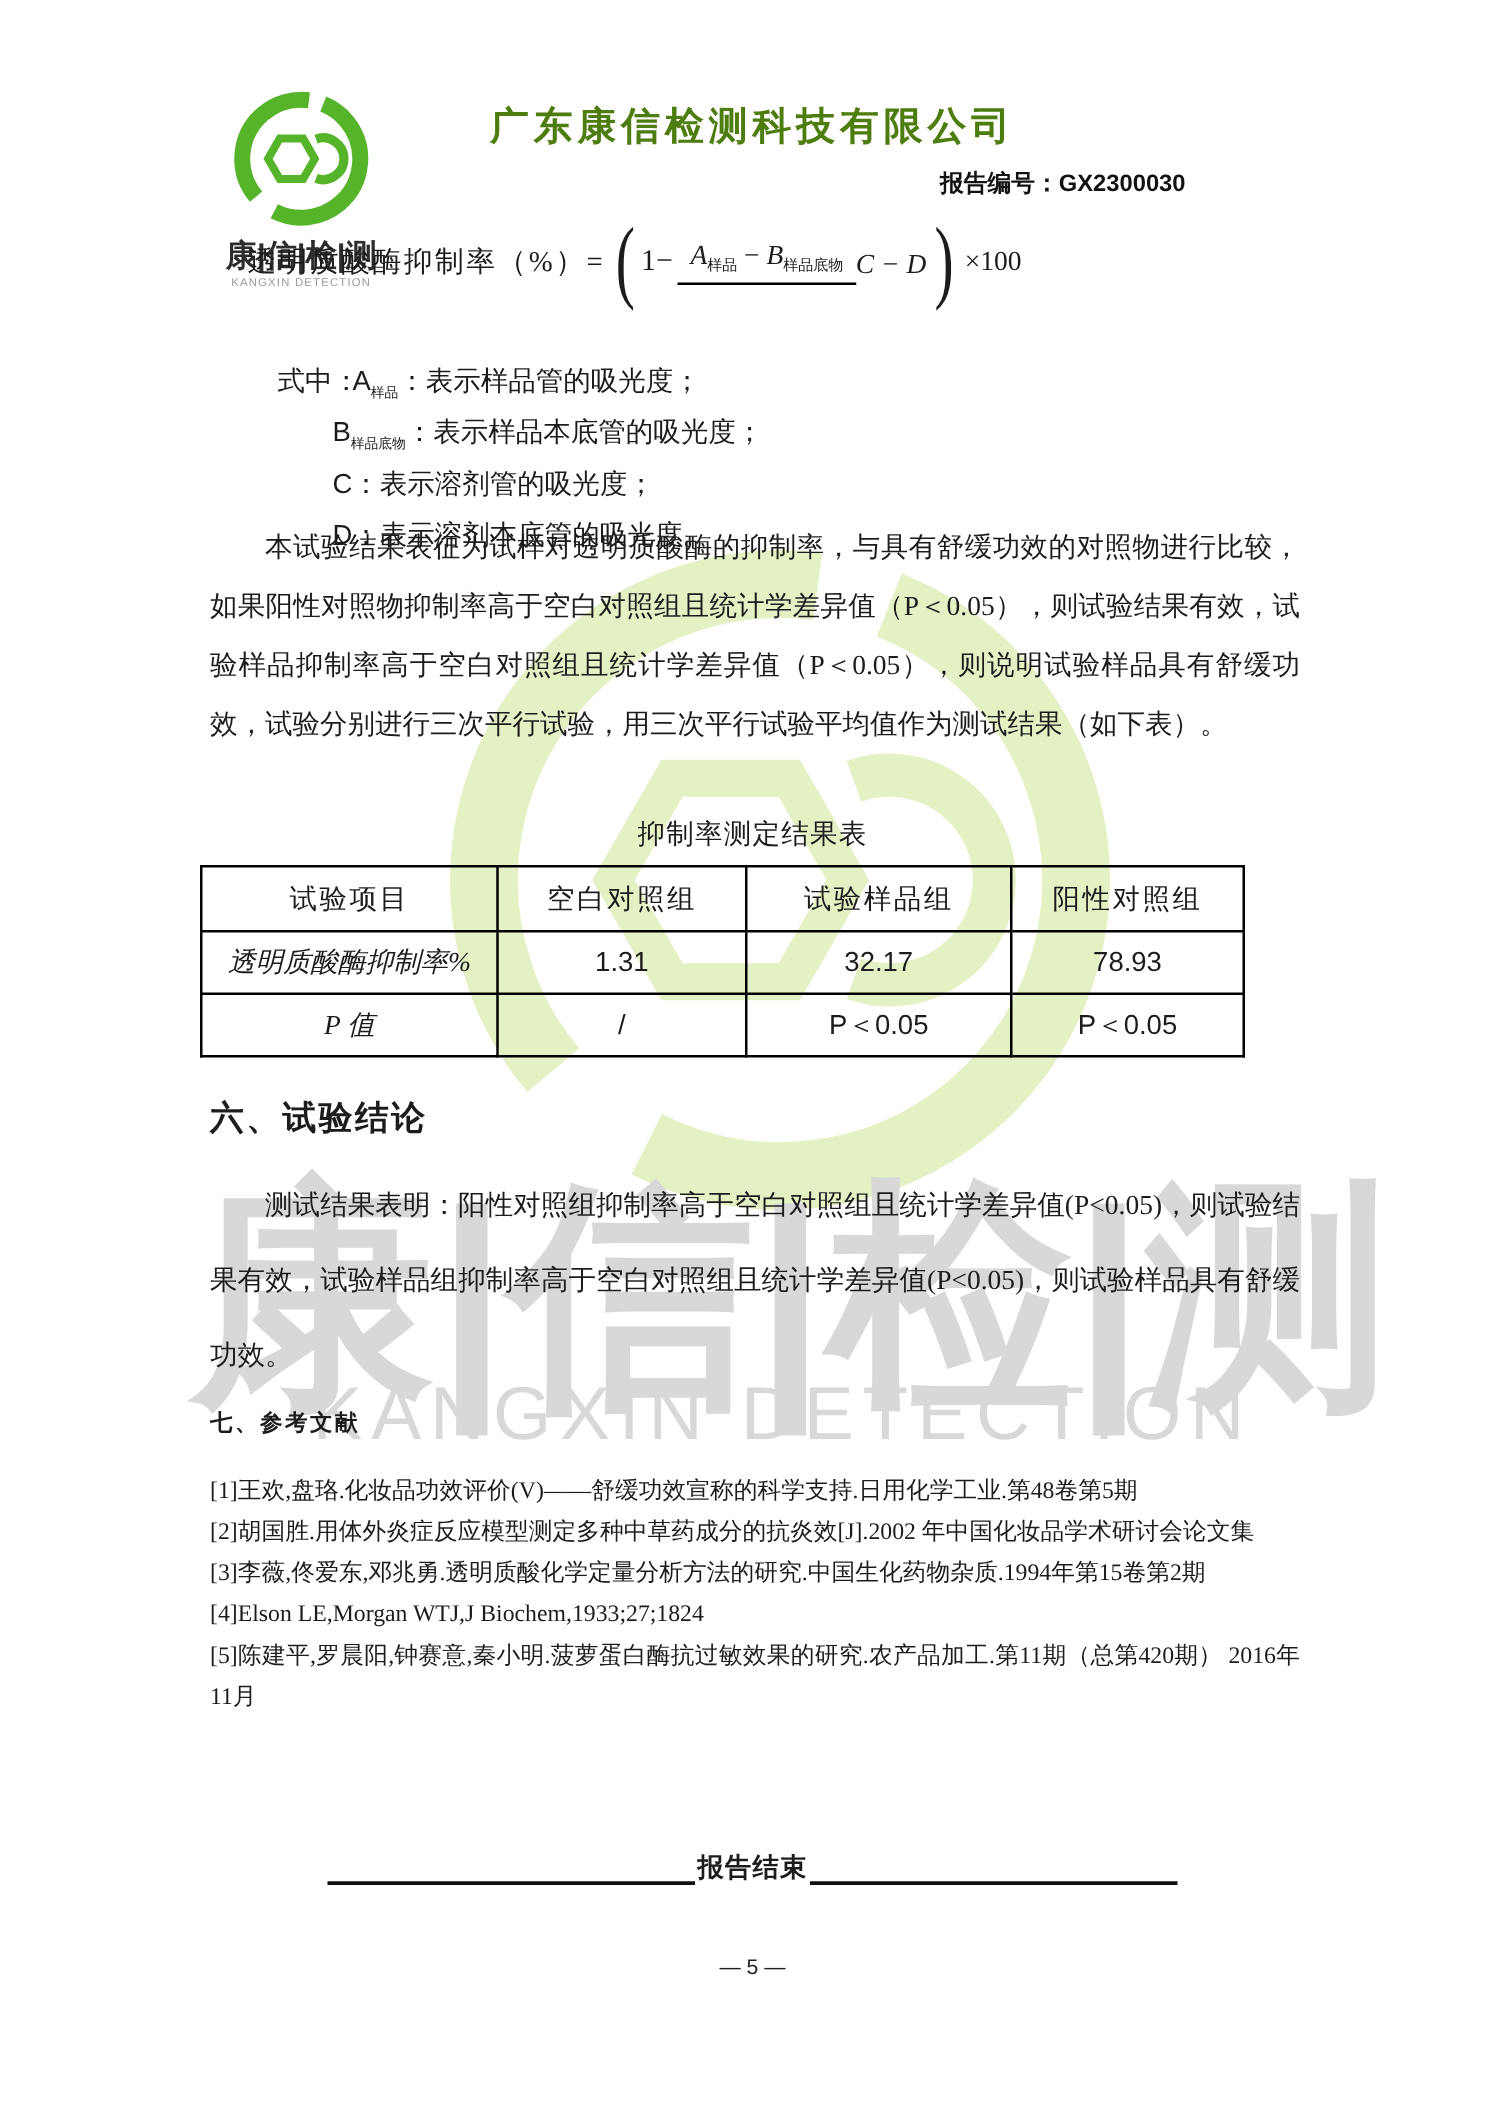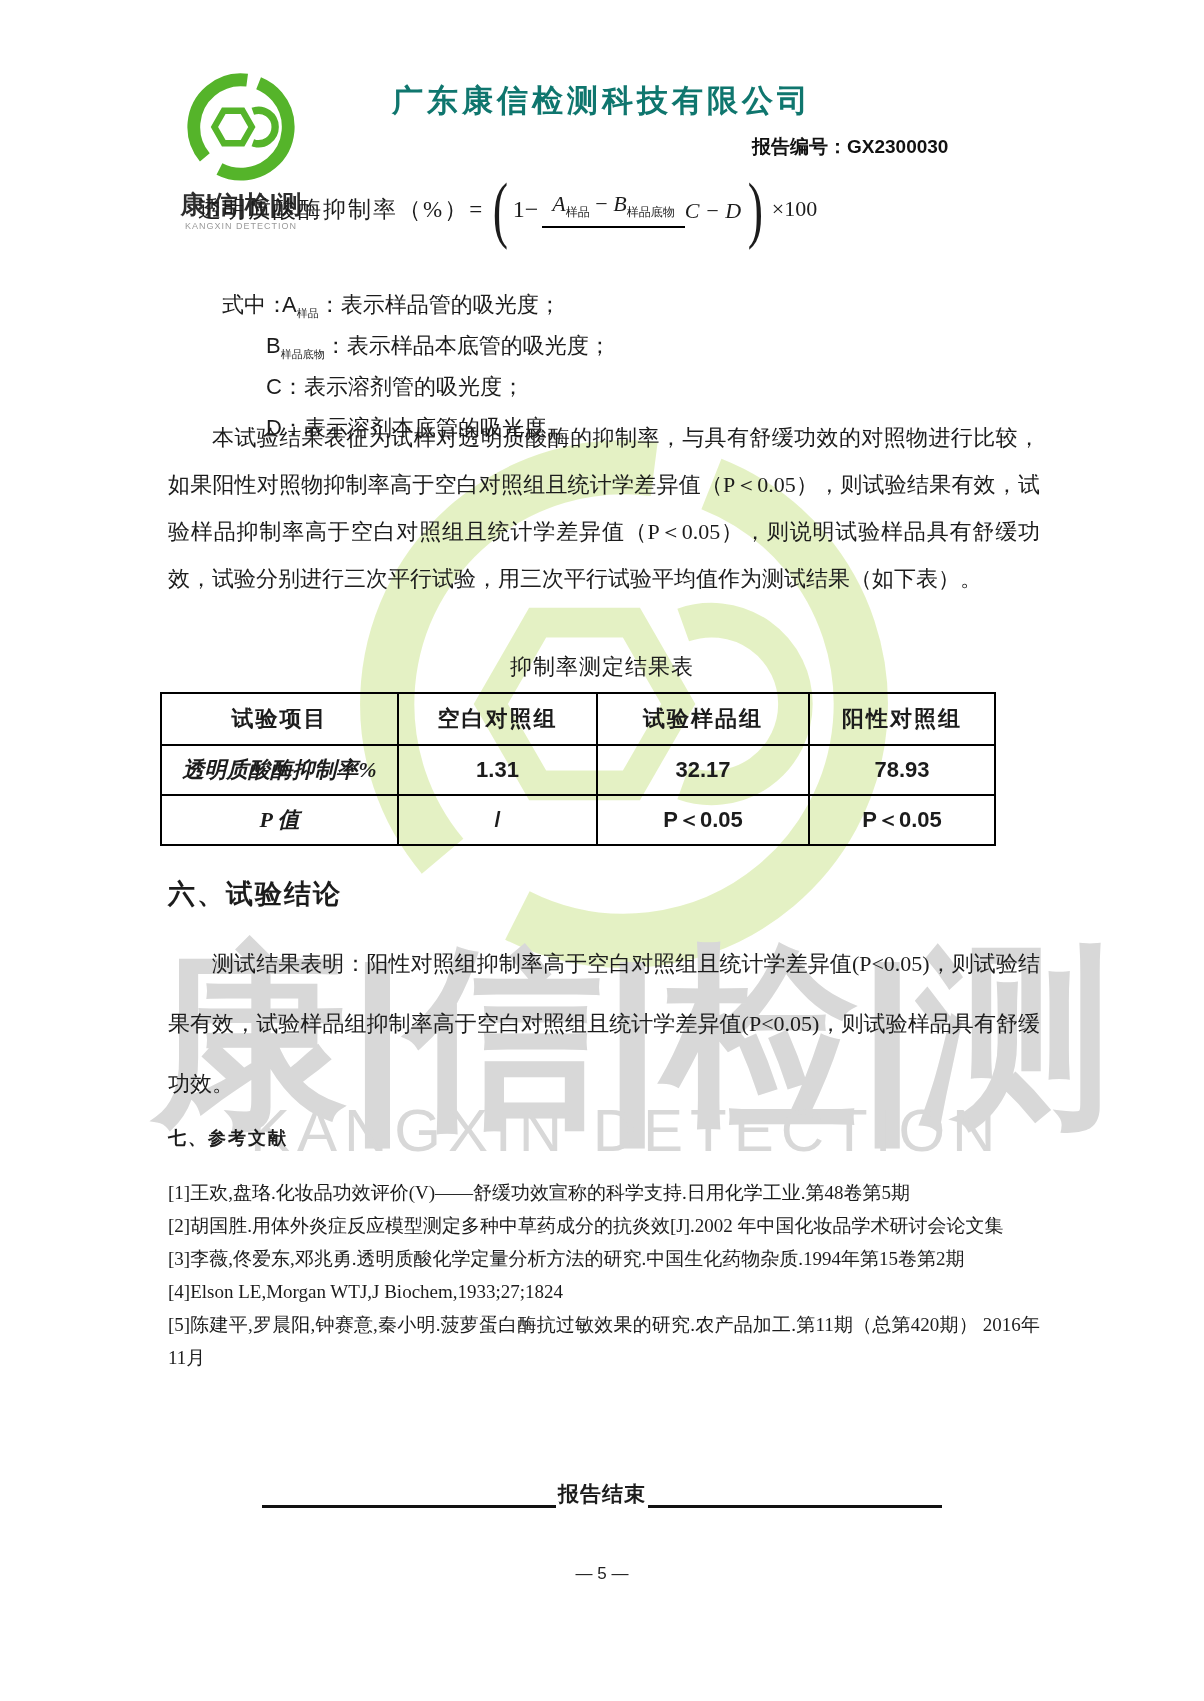--- a/index.html
+++ b/index.html
@@ -18,21 +18,21 @@
     font-size:60px;color:#d8d8d8;letter-spacing:7px;white-space:nowrap;
   }
   .content{position:relative;z-index:1;}
   
   .logo{position:absolute;left:182px;top:68px;width:118px;height:118px;}
   .logo-cn{position:absolute;left:155px;top:188px;width:172px;text-align:center;
     font-family:"Liberation Sans","DejaVu Sans",sans-serif;font-size:25px;font-weight:700;color:#2d2d2d;}
   .logo-en{position:absolute;left:155px;top:221px;width:172px;text-align:center;
     font-family:"Liberation Sans","DejaVu Sans",sans-serif;font-size:9px;color:#9a9a9a;letter-spacing:1px;}
   .company-title{position:absolute;left:0;right:0;top:80px;text-align:center;
-    font-size:31px;font-weight:700;letter-spacing:4px;color:#0f766e;}
+    font-size:31px;font-weight:700;letter-spacing:4px;color:#4d7c0f;}
   .report-no{position:absolute;left:752px;top:134px;font-size:19px;font-weight:700;color:#111;}
   .report-no .num{font-family:"Liberation Sans","DejaVu Sans",sans-serif;}
   
   .formula{position:absolute;left:198px;top:176px;display:flex;align-items:center;}
   .f-lhs{font-size:23px;letter-spacing:2px;margin-right:4px;}
   .f-paren{font-size:74px;font-weight:300;line-height:.9;transform:scaleX(.62);font-family:"Liberation Serif",serif;}
   .f-one{font-size:24px;margin:0 2px 0 0;}
   .f-frac{display:inline-flex;flex-direction:row;align-items:center;margin:0 2px;}
   .f-num{font-size:22px;border-bottom:2px solid #000;padding:0 10px 5px;white-space:nowrap;}
   .f-den{font-size:22px;padding-top:3px;}
@@ -45,21 +45,21 @@
   .def-prefix{display:inline-block;width:60px;}
   .def-row.indent{margin-left:44px;}
   .def-sym{font-family:"Liberation Sans","DejaVu Sans",sans-serif;font-size:22px;}
   .def-sym sub{font-size:11px;}
   
   .para1{position:absolute;left:168px;top:414px;width:872px;font-size:22px;line-height:47px;
     text-align:justify;text-indent:2em;margin:0;}
   .tbl-title{position:absolute;left:0;right:0;top:652px;text-align:center;font-size:22px;letter-spacing:1px;}
   
   table.results{position:absolute;left:160px;top:692px;width:826px;border-collapse:collapse;table-layout:fixed;}
-  table.results th,table.results td{border:2px solid #000;text-align:center;padding:0;font-weight:700;}
+  table.results th,table.results td{border:2px solid #000;text-align:center;padding:0;font-weight:400;}
   table.results th{height:50px;font-size:22px;letter-spacing:2px;}
   table.results td{height:48px;font-size:22px;}
   td.item{font-style:italic;font-size:21px;}
   td.num{font-family:"Liberation Sans","DejaVu Sans",sans-serif;font-size:22px;}
   
   .h-six{position:absolute;left:168px;top:876px;font-size:27px;font-weight:700;letter-spacing:2px;margin:0;}
   .para2{position:absolute;left:168px;top:934px;width:872px;font-size:22px;line-height:60px;
     text-align:justify;text-indent:2em;margin:0;}
   .h-seven{position:absolute;left:168px;top:1126px;font-size:18px;font-weight:700;letter-spacing:2px;margin:0;}
   .refs{position:absolute;left:168px;top:1176px;width:872px;font-size:19px;line-height:33px;text-align:justify;}

